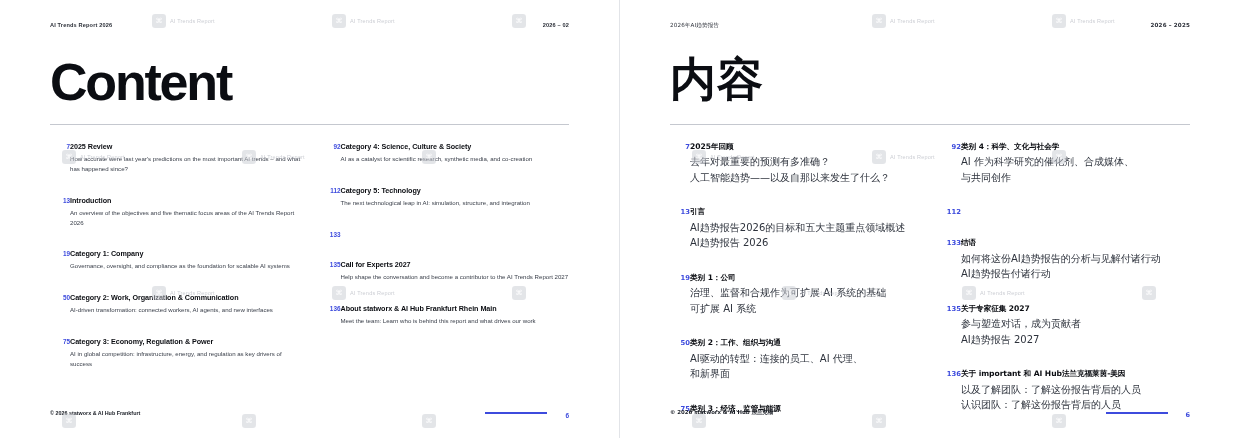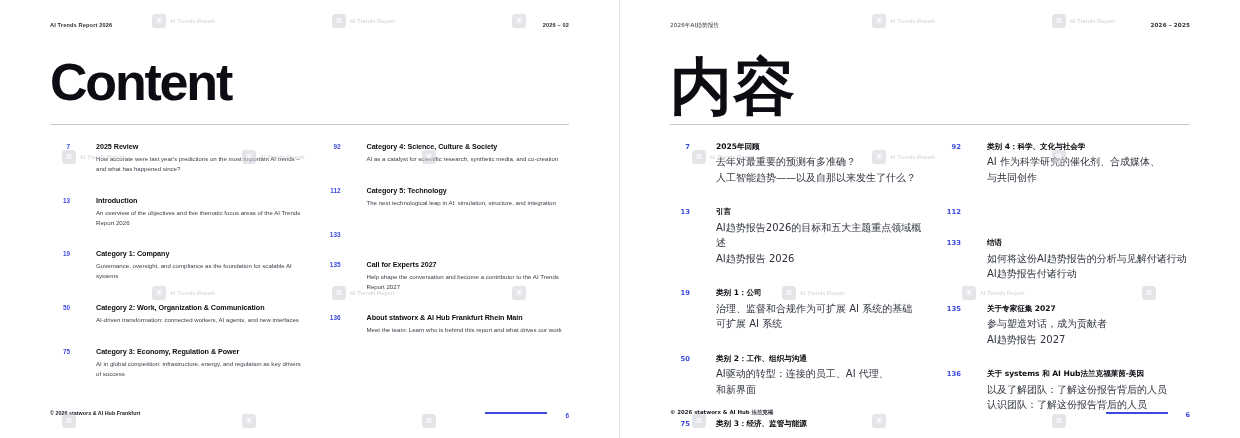--- a/index.html
+++ b/index.html
@@ -89,21 +89,21 @@
     left: 50px;
     top: 56px;
     font-size: 52px;
     line-height: 1;
     font-weight: 800;
     letter-spacing: -2.2px;
     color: #0b0d12;
   }
   .title.cjk {
     font-family: Liberation Sans, sans-serif;
-    font-size: 62px;
+    font-size: 46px;
     letter-spacing: 1px;
     font-weight: 700;
   }
   .titlerule {
     position: absolute;
     left: 50px;
     right: 50px;
     top: 124px;
     height: 1px;
     background: #c5c8cf;
@@ -114,21 +114,21 @@
     position: absolute;
     left: 50px;
     right: 46px;
     top: 142px;
     display: flex;
     gap: 18px;
   }
   .col { width: 264px; }
   .entry {
     display: flex;
-    gap: 26px;
+    gap: 0;
     margin-bottom: 22px;
   }
   .num {
     min-width: 20px;
     text-align: right;
     font-size: 6.4px;
     font-weight: 700;
     color: #3d4bdd;
     padding-top: 1px;
     flex: 0 0 auto;
@@ -333,21 +333,21 @@
         <div class="entry">
           <div class="num">135</div>
           <div class="etxt">
             <div class="ehead">关于专家征集 2027</div>
             <div class="edesc">参与塑造对话，成为贡献者<br>AI趋势报告 2027</div>
           </div>
         </div>
         <div class="entry">
           <div class="num">136</div>
           <div class="etxt">
-            <div class="ehead">关于 systems 和 AI Hub法兰克福莱茵-美因</div>
+            <div class="ehead">关于 important 和 AI Hub法兰克福莱茵-美因</div>
             <div class="edesc">以及了解团队：了解这份报告背后的人员<br>认识团队：了解这份报告背后的人员</div>
           </div>
         </div>
       </div>
     </div>
 
     <div class="ftr l">© 2026 statworx &amp; AI Hub 法兰克福</div>
     <div class="footrule"></div>
     <div class="pagenum">6</div>
 

